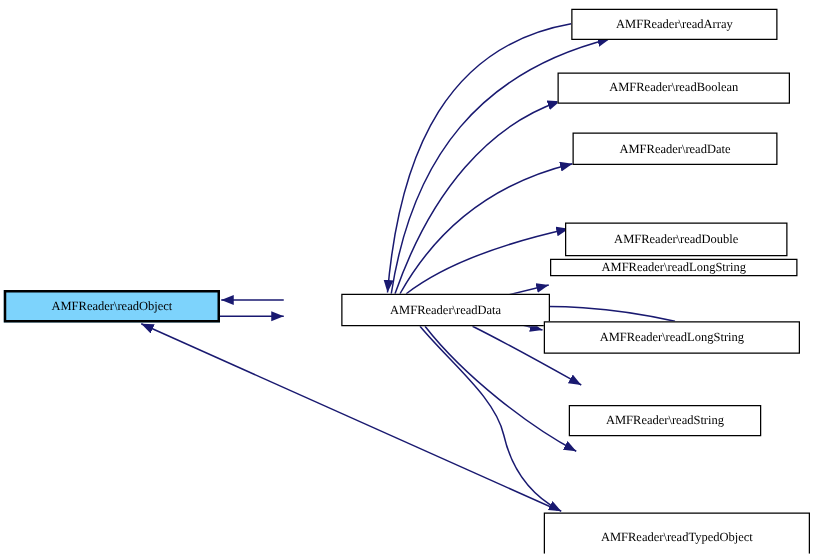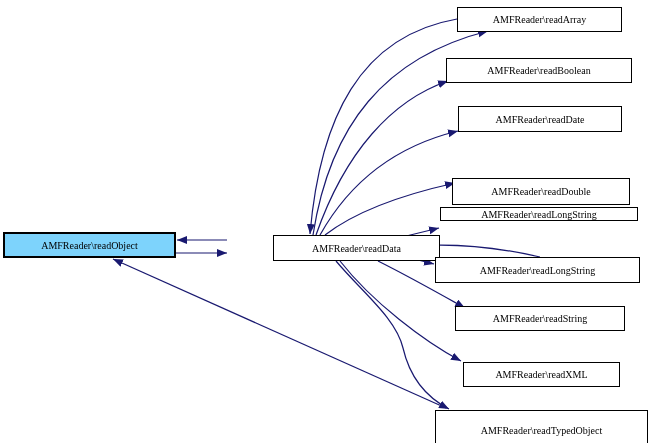--- a/index.html
+++ b/index.html
@@ -67,19 +67,18 @@
   <div class="node" style="left:446px; top:58px;  width:186px; height:25px;">AMFReader\readBoolean</div>
 
   <div class="node" style="left:458px; top:106px; width:164px; height:26px;">AMFReader\readDate</div>
 
   <div class="node" style="left:452px; top:158px; width:178px; height:27px;margin-top:20px;">AMFReader\readDouble</div>
 
   <div class="node" style="left:440px; top:207px; width:198px; height:14px;">AMFReader\readLongString</div>
 
   <div class="node" style="left:435px; top:257px; width:205px; height:26px;">AMFReader\readLongString</div>
 
-  <div class="node" style="left:455px; top:306px; width:170px; height:25px;">AMFReader\readString</div>
+  <div class="node" style="left:455px; top:324px; width:154px; height:25px;">AMFReader\readString</div>
 
-  <div class="node" style="left:463px; top:362px; width:157px; height:25px;">AMFReader\readXML</div>
 
   <div class="node" style="left:435px; top:410px; width:213px; height:40px;">AMFReader\readTypedObject</div>
 
 </div>
 
 </body></html>

